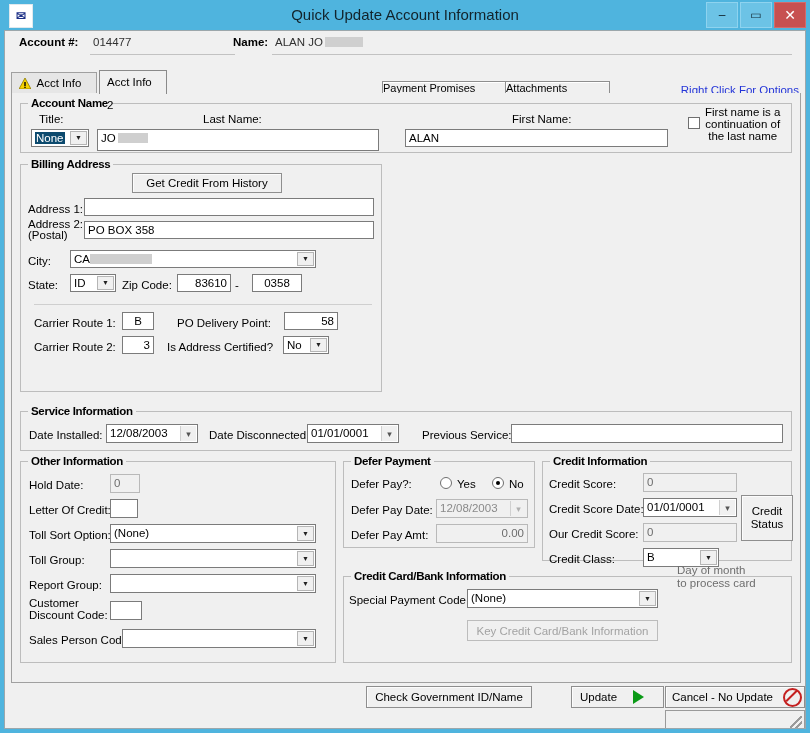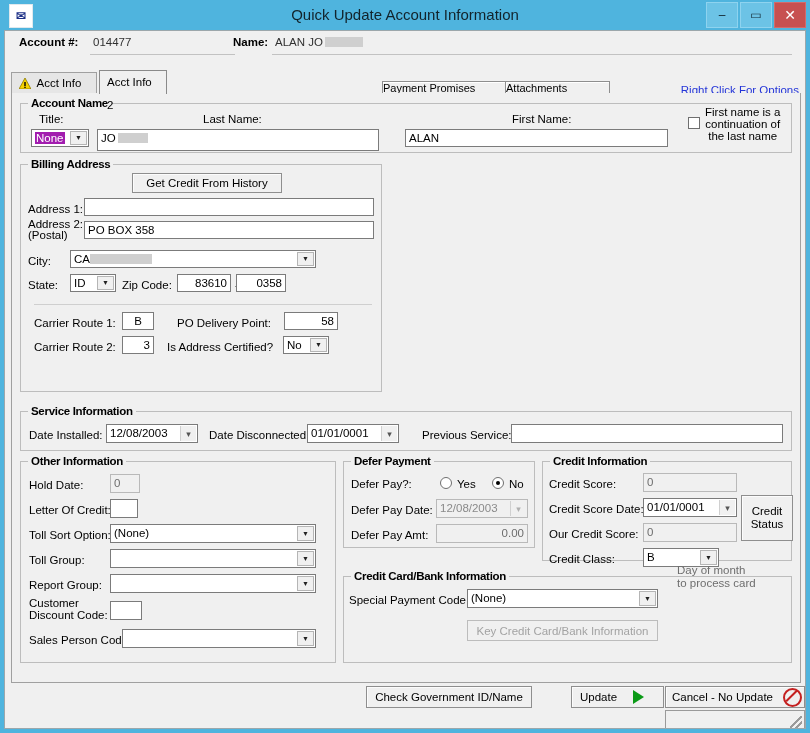--- a/index.html
+++ b/index.html
@@ -110,21 +110,21 @@
   }
   .combo .arrow{
     position:absolute;right:1px;top:1px;bottom:1px;width:15px;
     background:#f0f0f0;border:1px solid #b5b5b5;
     display:flex;align-items:center;justify-content:center;font-size:7px;color:#222;
   }
   .combo.win8 .arrow{background:#f0f0f0;border:none;border-left:1px solid #d0d0d0;font-size:9px;color:#555;}
   .combo.dis{background:#f0f0f0;color:#8a8a8a;border-color:#b9b9b9;}
   .combo.dis .arrow{color:#b0b0b0;}
   .combo.sel{background:#ffffff;}
-  .combo .selhl{background:#a21caf;color:#fff;padding:0 1px;}
+  .combo .selhl{background:#0c4a6e;color:#fff;padding:0 1px;}
 
   .btn{
     position:absolute;box-sizing:border-box;
     background:#f0f0f0;border:1px solid #8e8e8e;
     font-family:"Liberation Sans",sans-serif;font-size:11.5px;color:#000;
     cursor:pointer;display:flex;align-items:center;justify-content:center;
     box-shadow: inset 1px 1px 0 #fcfcfc;
   }
   .btn.dis{color:#a3a3a3;border-color:#bcbcbc;box-shadow:none;}
 
@@ -255,21 +255,21 @@
       </div>
 
       <div class="lbl" style="left:16px;top:186px;">State:</div>
       <div class="combo" style="left:58px;top:181px;width:46px;height:18px;">
         <span>ID</span>
         <span class="arrow">▼</span>
       </div>
       <div class="lbl" style="left:110px;top:186px;">Zip Code:</div>
       <div class="fld num" style="left:165px;top:181px;width:54px;height:18px;">83610</div>
       <div class="lbl" style="left:223px;top:186px;">-</div>
-      <div class="fld num" style="left:224px;top:181px;width:50px;height:18px;">0358</div>
+      <div class="fld num" style="left:240px;top:181px;width:50px;height:18px;text-align:center;">0358</div>
 
       <div class="hr" style="left:22px;top:211px;width:338px;"></div>
 
       <div class="lbl" style="left:22px;top:224px;">Carrier Route 1:</div>
       <div class="fld" style="left:110px;top:219px;width:32px;height:18px;text-align:center;">B</div>
       <div class="lbl" style="left:165px;top:224px;">PO Delivery Point:</div>
       <div class="fld num" style="left:272px;top:219px;width:54px;height:18px;">58</div>
 
       <div class="lbl" style="left:22px;top:248px;">Carrier Route 2:</div>
       <div class="fld num" style="left:110px;top:243px;width:32px;height:18px;">3</div>

